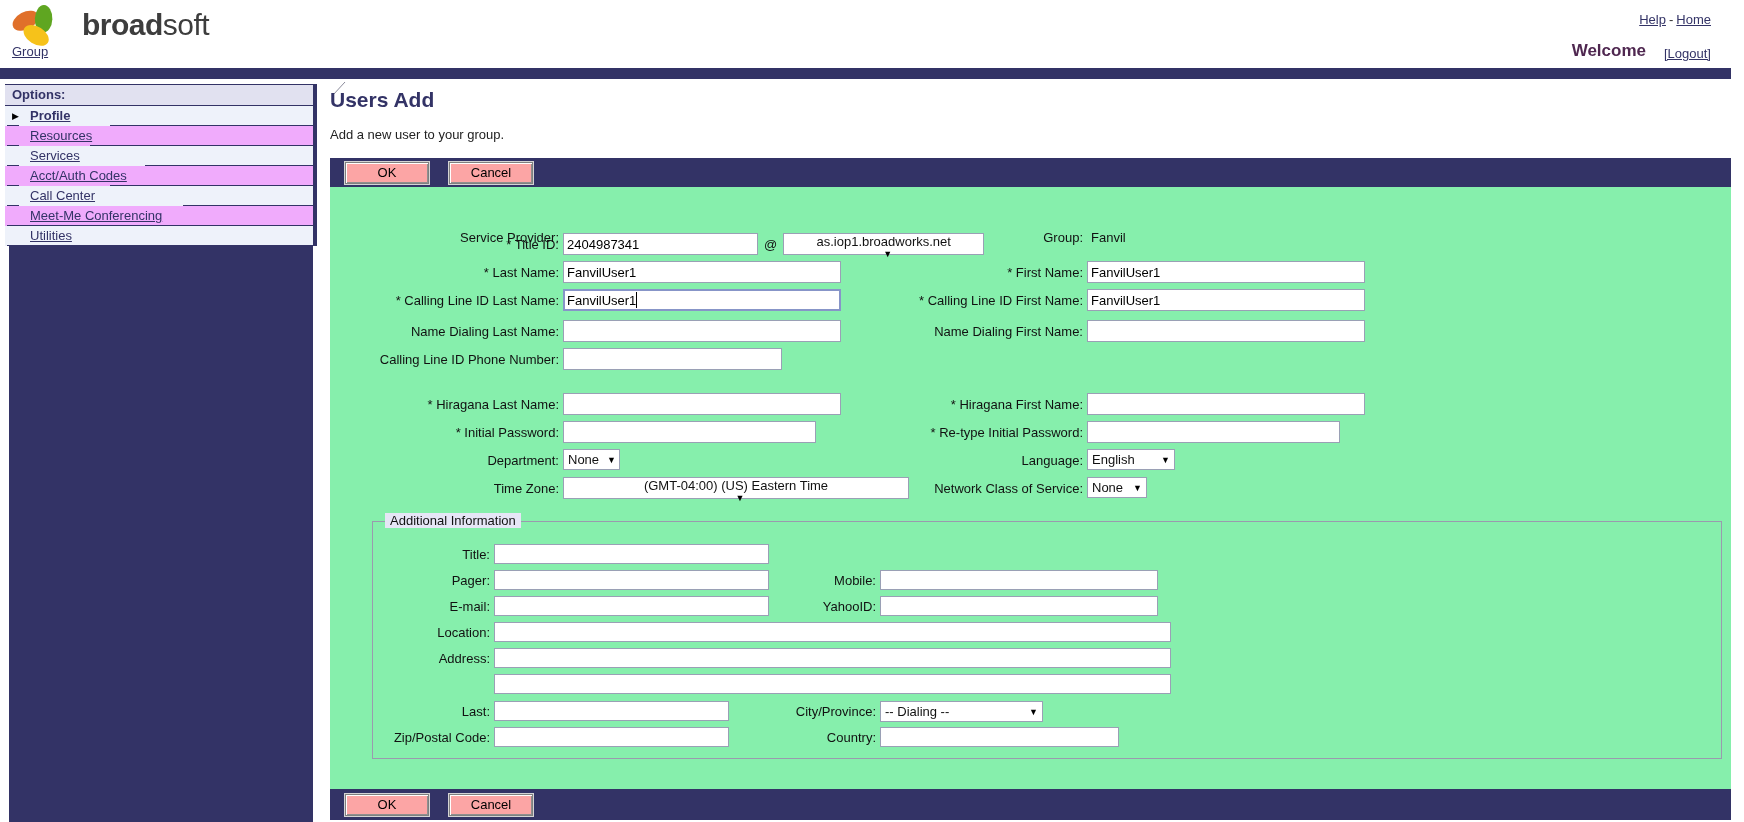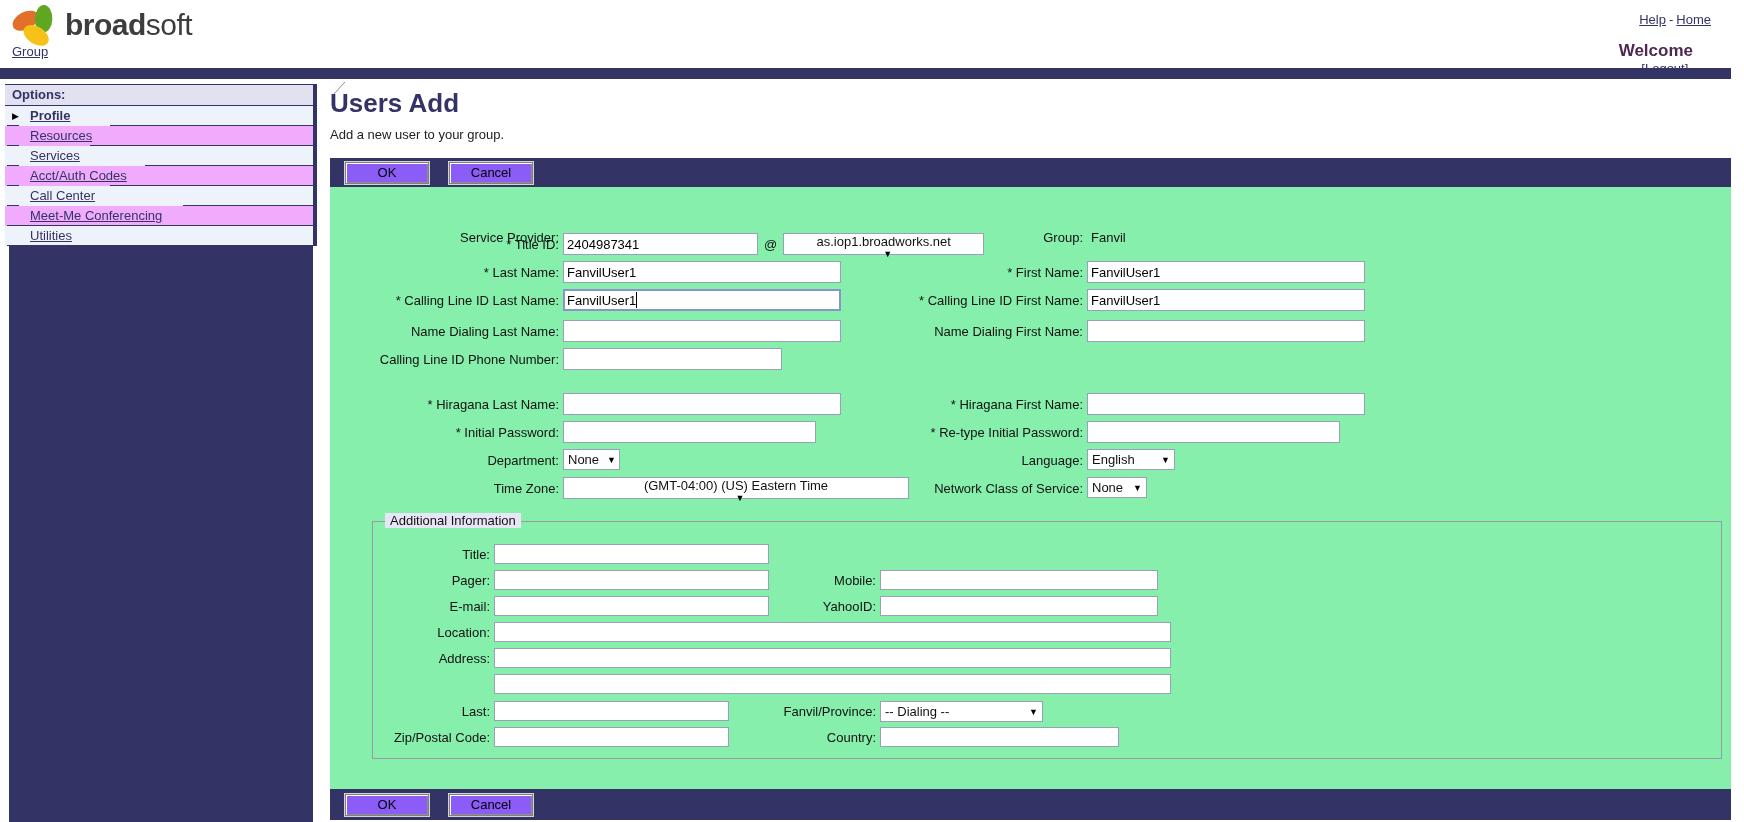--- a/index.html
+++ b/index.html
@@ -4,26 +4,26 @@
 <style>
   html,body { margin:0; padding:0; }
   .page { position:relative; width:1744px; height:822px; background:#ffffff;
           font-family:"Liberation Sans", sans-serif; font-size:13px; color:#111;
           overflow:hidden; }
   .abs { position:absolute; }
   a { color:#333366; text-decoration:underline; cursor:pointer; }
 
   
   .logo { left:8px; top:2px; display:flex; align-items:center; }
-  .logo-text { margin-left:1px; font-size:30px; color:#3d3d3d; letter-spacing:-0.5px; }
+  .logo-text { margin-left:18px; font-size:30px; color:#3d3d3d; letter-spacing:-0.5px; }
   .logo-text .b { font-weight:bold; }
   .helphome { top:12px; right:33px; }
   .helphome span { color:#333; margin:0 3px; }
   .group-link { left:12px; top:44px; }
-  .welcome-row { top:41px; right:33px; display:flex; align-items:center;flex-direction:column; }
+  .welcome-row { top:41px; right:33px; display:flex; align-items:flex-end; }
   .welcome { font-size:17px; font-weight:bold; color:#4f2750; margin-right:18px; }
 
   
   .navy { background:#333366; }
   .topbar { left:0; top:68px; width:1731px; height:11px; }
   .corner { left:331px; top:80px; }
 
   
   .sidebar { left:5px; top:84px; width:308px; border-right:4px solid #333366; background:#fff; }
   .opt-title { height:20px; line-height:20px; padding-left:7px; background:#e1e1f0;
@@ -38,28 +38,28 @@
   .menu-item:nth-child(1) .sep { left:10px; }
   .menu-item:nth-child(2) .sep { left:105px; }
   .menu-item:nth-child(3) .sep { left:85px; }
   .menu-item:nth-child(4) .sep { left:140px; }
   .menu-item:nth-child(5) .sep { left:105px; }
   .menu-item:nth-child(6) .sep { left:178px; }
   .menu-item:nth-child(7) .sep { left:10px; }
   .side-fill { left:9px; top:245px; width:304px; height:577px; }
 
   
-  .page-title { left:330px; top:88px; font-size:26px; font-weight:bold; color:#333366; }
+  .page-title { left:330px; top:88px; font-size:21px; font-weight:bold; color:#333366; }
   .page-sub   { left:330px; top:127px; color:#222; }
   .btnbar { left:330px; width:1401px; display:flex; align-items:center; padding-left:15px;
             gap:20px; box-sizing:border-box; }
   .btnbar.top { top:158px; height:29px; }
   .btnbar.bottom { top:789px; height:31px; }
   .btn { width:84px; height:22px; font-family:"Liberation Sans",sans-serif; font-size:13px;
-         color:#000; background:#8b5cf6; border:1px solid #7f7f7f; cursor:pointer;
+         color:#000; background:#fca5a5; border:1px solid #7f7f7f; cursor:pointer;
          box-shadow: inset 1px 1px 0 #ffffff, inset -1px -1px 0 #8f8f8f, 0 0 0 1px #d4d4d4; }
 
   .formarea { left:330px; top:187px; width:1401px; height:602px; background:#86efac; }
   .frow { position:absolute; left:0; width:100%; height:24px; }
   .ll { position:absolute; right:1172px; top:4px; white-space:nowrap; }
   .lf { position:absolute; left:233px; top:0; }
   .rl { position:absolute; right:648px; top:4px; white-space:nowrap; }
   .rf { position:absolute; left:757px; top:0; }
   .plain { top:4px; padding-left:4px; }
   .note { color:#1a1a1a; }
@@ -285,21 +285,21 @@
         <span class="af"><input class="ti h20 w677" style=""></span>
       </div>
 
       <div class="arow" style="top:152px">
         <span class="af"><input class="ti h20 w677" style=""></span>
       </div>
 
       <div class="arow" style="top:179px">
         <span class="al">Last:</span>
         <span class="af"><input class="ti h20 w235" style=""></span>
-        <span class="arl">Fanvil/Province:</span>
+        <span class="arl">City/Province:</span>
         <span class="arf"><span class="fsel sw163">
               <span>-- Dialing --</span>
               <span class="arr">▼</span>
             </span></span>
       </div>
 
       <div class="arow" style="top:205px">
         <span class="al">Zip/Postal Code:</span>
         <span class="af"><input class="ti h20 w235" style=""></span>
         <span class="arl">Country:</span>

